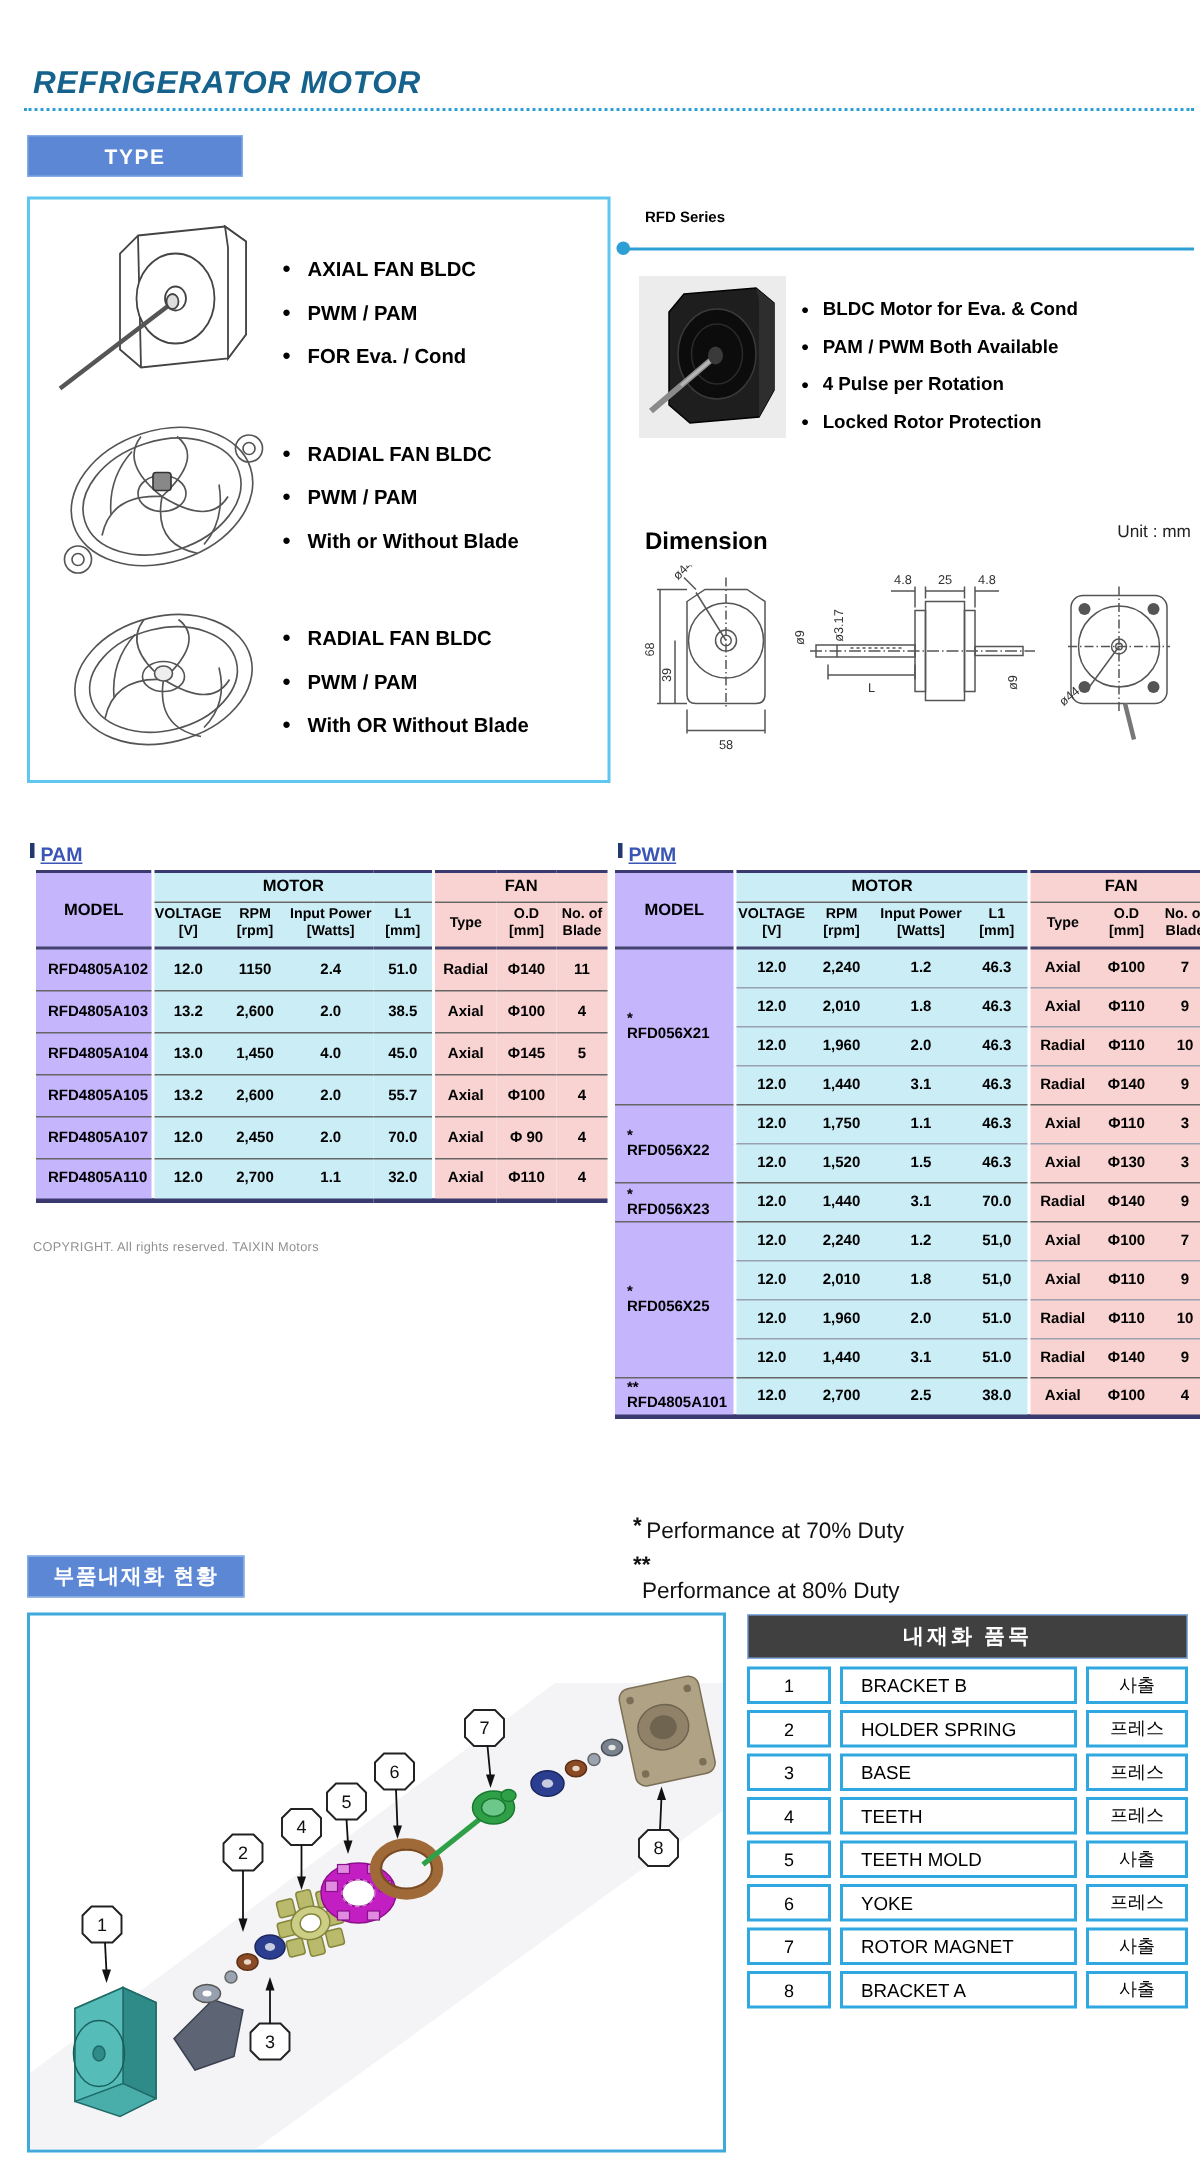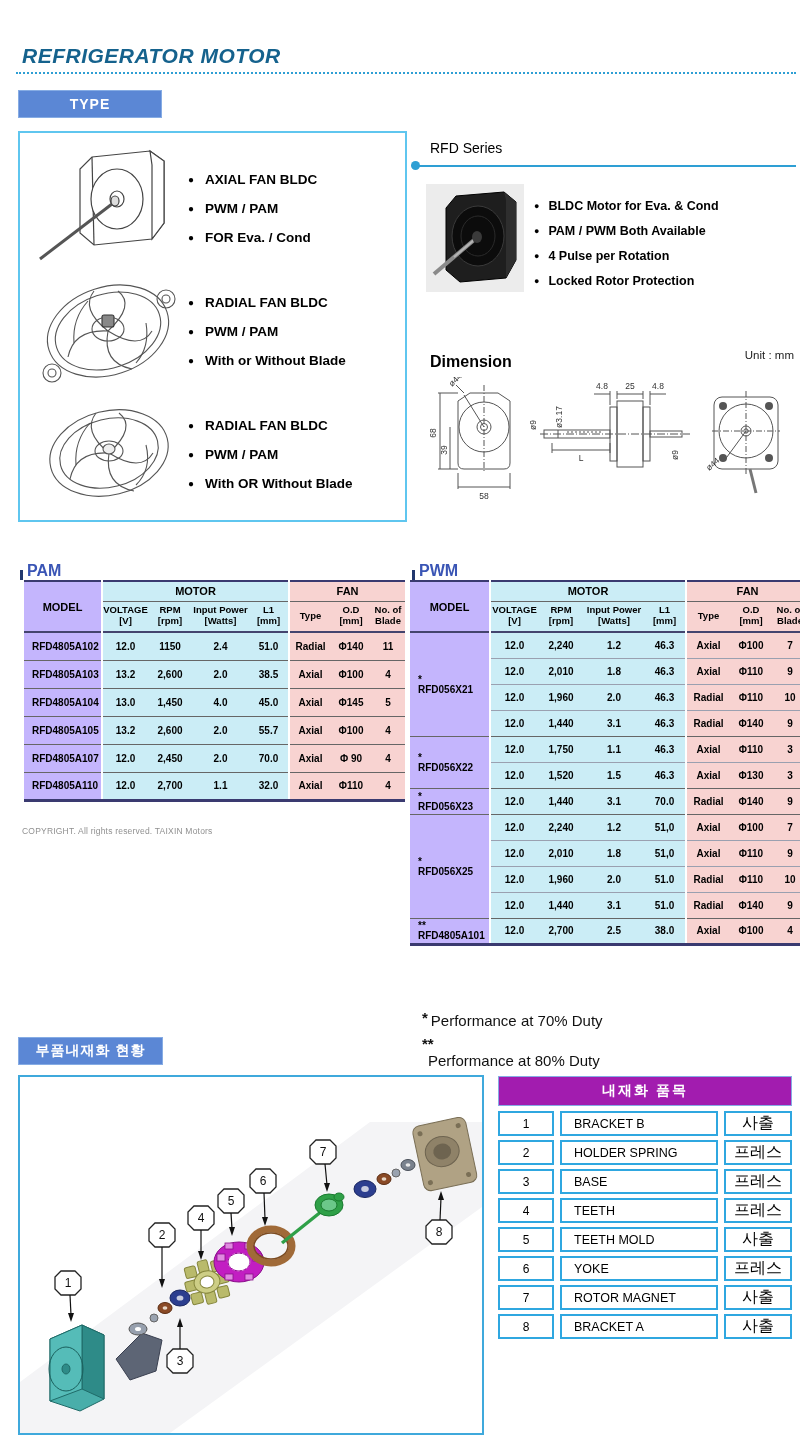--- a/index.html
+++ b/index.html
@@ -24,36 +24,36 @@
   .tg { position:absolute; }
   .bullets { list-style:none; }
   .bullets li { display:flex; align-items:center; font-weight:bold; color:#000; }
   .b-lg li { font-size:13.5px; height:29px; }
   .b-md li { font-size:12.5px; height:25px; }
   .dot { font-size:10px; margin-right:11px; position:relative; top:0px; }
   .b-md .dot { font-size:9px; margin-right:9px; }
 
   
   .rfd { position:absolute; left:412px; top:138px; width:384px; height:200px; }
-  .rfd-title { position:absolute; left:18px; top:2px; font-size:14px; font-weight:normal; }
+  .rfd-title { position:absolute; left:18px; top:2px; font-size:10px; font-weight:bold; }
   .rfd-line { position:absolute; left:0; top:27px; width:384px; height:2px; background:#2E9FD4; }
   .rfd-dot { position:absolute; left:-1px; top:-4px; width:9px; height:9px; border-radius:50%; background:#2E9FD4; }
   .rfd-photo { position:absolute; left:14px; top:46px; }
   .rfd-bullets { position:absolute; left:122px; top:55px; }
 
   
   .dim { position:absolute; left:412px; top:345px; width:388px; height:175px; }
   .dim-title { position:absolute; left:18px; top:8px; font-size:16px; font-weight:bold; }
   .dim-unit { position:absolute; right:6px; top:4px; font-size:11.5px; color:#222; }
   .dim-svg { position:absolute; left:0px; top:32px; }
   .dim-svg text { font-size:8.5px; fill:#333; font-family:"Liberation Sans",sans-serif; }
   .tech { stroke:#555; fill:none; stroke-width:1; }
 
   
-  .tbl-label { position:absolute; font-size:16px; font-weight:bold; color:#3A55B5; display:flex; align-items:flex-end; }
+  .tbl-label { position:absolute; font-size:13px; font-weight:bold; color:#3A55B5; display:flex; align-items:flex-start;text-decoration:underline; }
   .tbl-label .bar { display:inline-block; width:3px; height:10px; background:#22386E; margin-right:4px; }
   .pam-label { left:20px; top:562px; }
   .pwm-label { left:412px; top:562px; }
 
   .spec { border-collapse:collapse; table-layout:fixed; }
   .pam-table { position:absolute; left:24px; top:580px; width:371px; }
   .pwm-table { position:absolute; left:410px; top:580px; width:386px; }
   .spec { border-top:2px solid #3A3A70; border-bottom:3px solid #3A3A70; }
   .spec th, .spec td { font-size:10px; font-weight:bold; text-align:center; vertical-align:middle; padding:0; }
   .spec thead { border-bottom:2px solid #44446E; }
@@ -79,28 +79,28 @@
   .fn2 .fn-text { padding-left:6px; }
 
   
   .diagram-box { position:absolute; left:18px; top:1075px; width:466px; height:360px;
     border:2px solid #3FA9DC; background:#fff; }
   .callout { fill:#fff; stroke:#222; stroke-width:1.3; }
   .co-num { font-size:12px; fill:#111; font-family:"Liberation Sans",sans-serif; }
   .co-line { stroke:#111; stroke-width:1.2; }
 
   .parts { position:absolute; left:498px; top:1076px; width:294px; }
-  .pt-header { height:30px; background:#a21caf; border:1px solid #86ACE4; color:#fff;
+  .pt-header { height:30px; background:#404040; border:1px solid #86ACE4; color:#fff;
     font-size:14px; font-weight:bold; letter-spacing:2px;
     display:flex; align-items:center; justify-content:center; margin-bottom:5px; }
   .pt-row { display:flex; gap:6px; margin-bottom:4px; }
   .pt-cell { border:2px solid #2FA7E0; background:#fff; height:25px; display:flex; align-items:center; }
   .pt-no { width:56px; justify-content:center; font-size:12px; }
   .pt-name { flex:1; padding-left:12px; font-size:12.5px; }
-  .pt-method { width:68px; justify-content:center; font-size:16px; }
+  .pt-method { width:68px; justify-content:center; font-size:12px; }
 </style>
 </head>
 <body>
 
 <div class="page">
 
   <div class="main-title">REFRIGERATOR MOTOR</div>
   <div class="title-rule"></div>
 
   <div class="sect-btn type-btn">TYPE</div>

